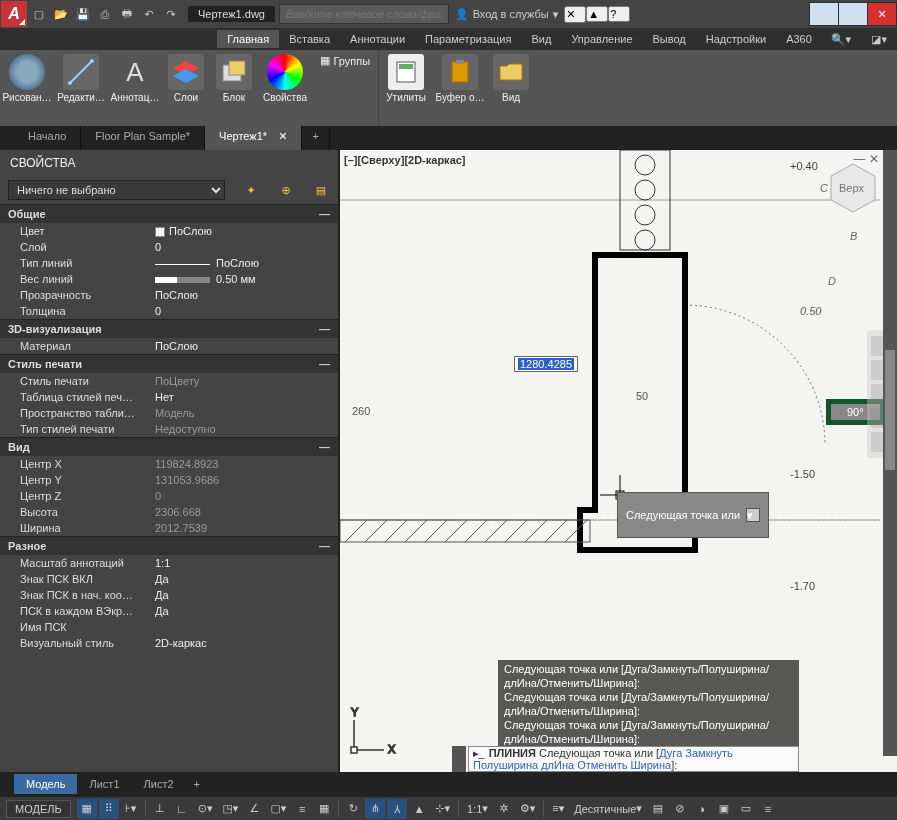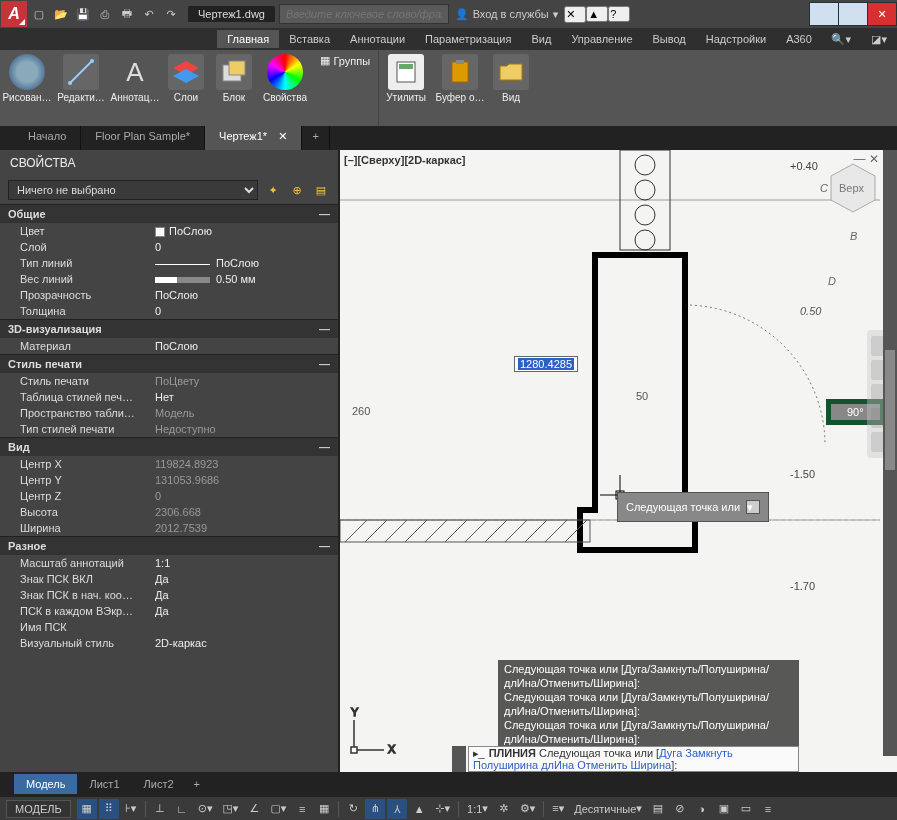--- a/index.html
+++ b/index.html
@@ -25,40 +25,40 @@
 .ribbon-btn.small { width:48px; }
 .ribbon-icon { width:36px; height:36px; margin:4px 0 2px; display:flex; align-items:center; justify-content:center; background:#666; border-radius:3px;}
 .ribbon-label { font-size:10px; text-align:center; white-space:nowrap; overflow:hidden; text-overflow:ellipsis; width:100%;}
 .filetabs { height:24px; background:#222; display:flex; padding-left:14px; gap:0;}
 .filetabs .ft { padding:4px 14px; color:#aaa; border-right:1px solid #111; cursor:pointer; }
 .filetabs .ft.active { background:#555; color:#fff; }
 .filetabs .ft.plus { padding:4px 10px;}
 .body-area { display:flex; height: calc(820px - 28px - 22px - 76px - 24px - 24px - 24px); }
 .palette { width:340px; background:#444; color:#ddd; display:flex; flex-direction:column; border-right:2px solid #222; overflow:hidden;}
 .palette-title { padding:6px 10px; font-size:12px; color:#eee; }
-.palette-toolbar { display:flex; align-items:center; padding:4px 8px; gap:6px;}
+.palette-toolbar { display:flex; align-items:center; padding:4px 8px; gap:17px;}
 .palette-toolbar select { flex:1; background:#3a3a3a; color:#ddd; border:1px solid #222; padding:2px 4px;}
 .palette-toolbar .tb-btn { width:18px; height:18px; background:transparent; border:none; color:#f0c040; cursor:pointer;}
 .section-head { background:#333; padding:3px 8px; font-weight:bold; display:flex; justify-content:space-between; align-items:center; border-top:1px solid #222;}
 .section-head .collapse { color:#ccc; cursor:pointer;}
 .prop-row { display:flex; padding:2px 0 2px 20px; }
 .prop-row .pl { width:135px; color:#ddd; white-space:nowrap; overflow:hidden; text-overflow:ellipsis;}
 .prop-row .pv { flex:1; color:#eee; white-space:nowrap; overflow:hidden; text-overflow:ellipsis; position:relative;}
 .prop-row .pv.dim { color:#999; }
 .swatch { display:inline-block; width:10px; height:10px; background:#fff; border:1px solid #888; margin-right:4px; vertical-align:middle;}
 .ltype-line { display:inline-block; width:55px; border-top:1px solid #fff; vertical-align:middle; margin-right:6px;}
 .lw-bar { display:inline-block; width:55px; height:6px; background:#888; position:relative; vertical-align:middle; margin-right:6px;}
 .lw-bar::after{content:''; position:absolute; left:0; top:0; bottom:0; width:40%; background:#fff;}
 .canvas { flex:1; background:#f4f4f2; position:relative; overflow:hidden; }
 .view-label { position:absolute; top:4px; left:4px; color:#333; font-size:11px; font-weight:bold;}
 .drawing-svg { position:absolute; inset:0; }
 .dyn-input { position:absolute; top:206px; left:174px; background:#fff; color:#000; border:1px solid #666; padding:1px 3px; font-size:11px;}
 .dyn-input span { background:#2a60c8; color:#fff; padding:0 2px;}
 .angle-box { position:absolute; top:249px; left:486px; background:#888; color:#fff; padding:2px 16px; font-size:11px; border:5px solid #14532d;}
-.tooltip { position:absolute; top:342px; left:277px; background:#888; color:#fff; padding:7px 8px; font-size:11px; border:1px solid #555; display:flex; align-items:center; gap:6px;}
+.tooltip { position:absolute; top:342px; left:277px; background:#888; color:#fff; padding:15px 8px; font-size:11px; border:1px solid #555; display:flex; align-items:center; gap:6px;}
 .tooltip .tip-btn { width:14px; height:14px; background:#ccc; border:1px solid #555;}
 .cmd-history { position:absolute; bottom:24px; left:158px; right:98px; background:rgba(60,60,60,0.85); color:#fff; font-size:11px; padding:2px 6px; line-height:14px;}
 .cmd-line { position:absolute; bottom:0; left:128px; right:98px; height:26px; background:#fafafa; border:1px solid #888; display:flex; align-items:center; padding:0 4px; font-size:11px; color:#333; flex-wrap:wrap; line-height:12px;}
 .cmd-line .hot { color:#2a60c8;}
 .cmd-panel-handle{ position:absolute; bottom:0; left:128px; width:14px; height:26px; background:#555; transform:translateX(-16px);}
 .viewcube-area{ position:absolute; top:2px; right:4px; width:80px; height:80px; }
 .nav-bar { position:absolute; top:180px; right:2px; width:28px; background:rgba(200,200,200,0.4); border-radius:4px; display:flex; flex-direction:column; align-items:center; padding:4px 0;}
 .nav-bar div{ width:20px; height:20px; margin:2px 0; background:rgba(120,120,120,0.2); border-radius:2px;}
 .m-tabs { height:24px; background:#222; display:flex; align-items:center; padding-left:14px; }
 .m-tabs .mt{ padding:4px 12px; color:#aaa; cursor:pointer; }

